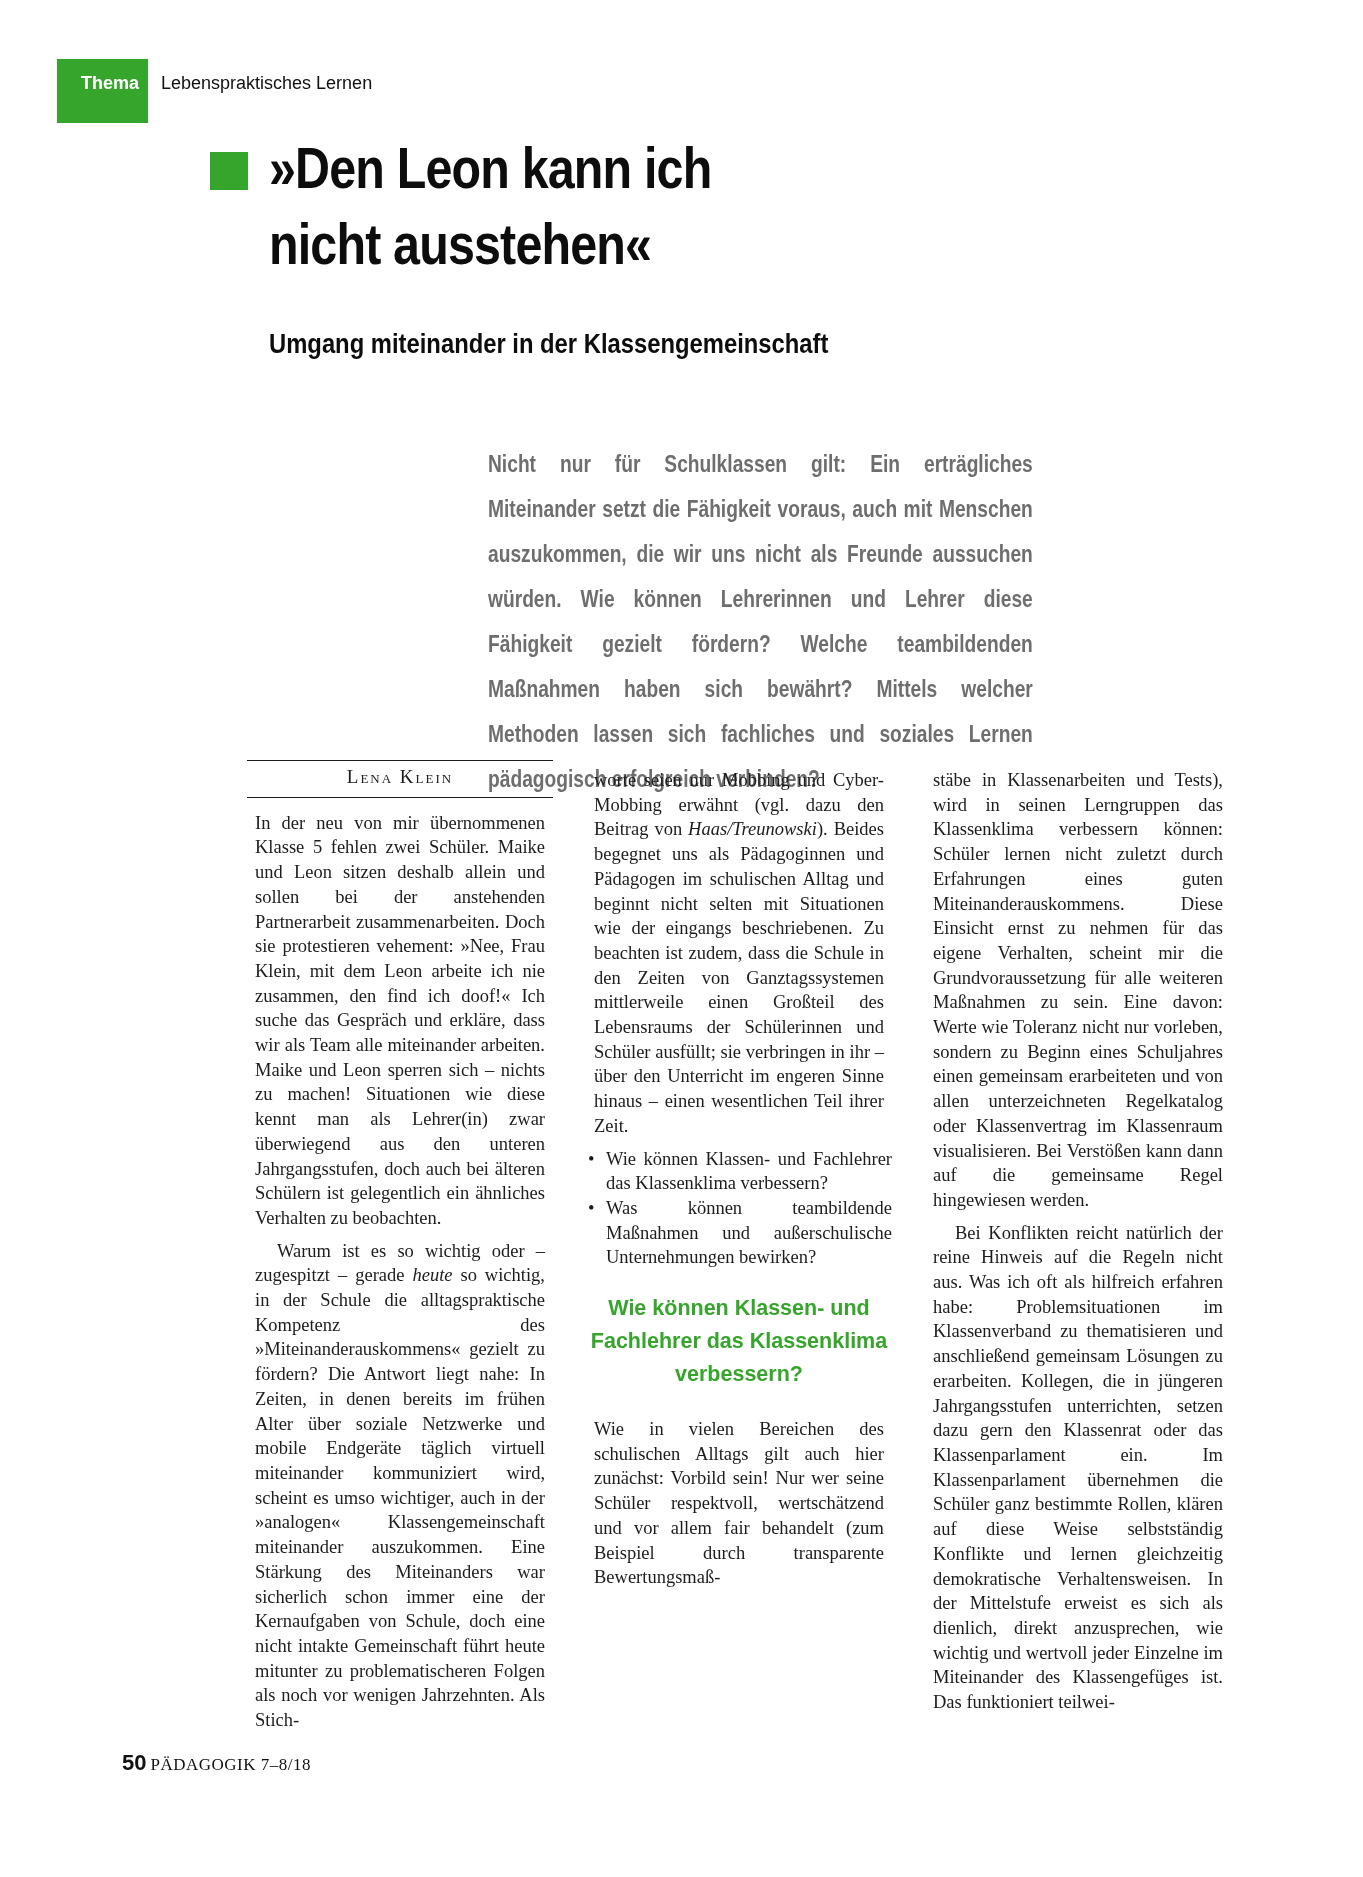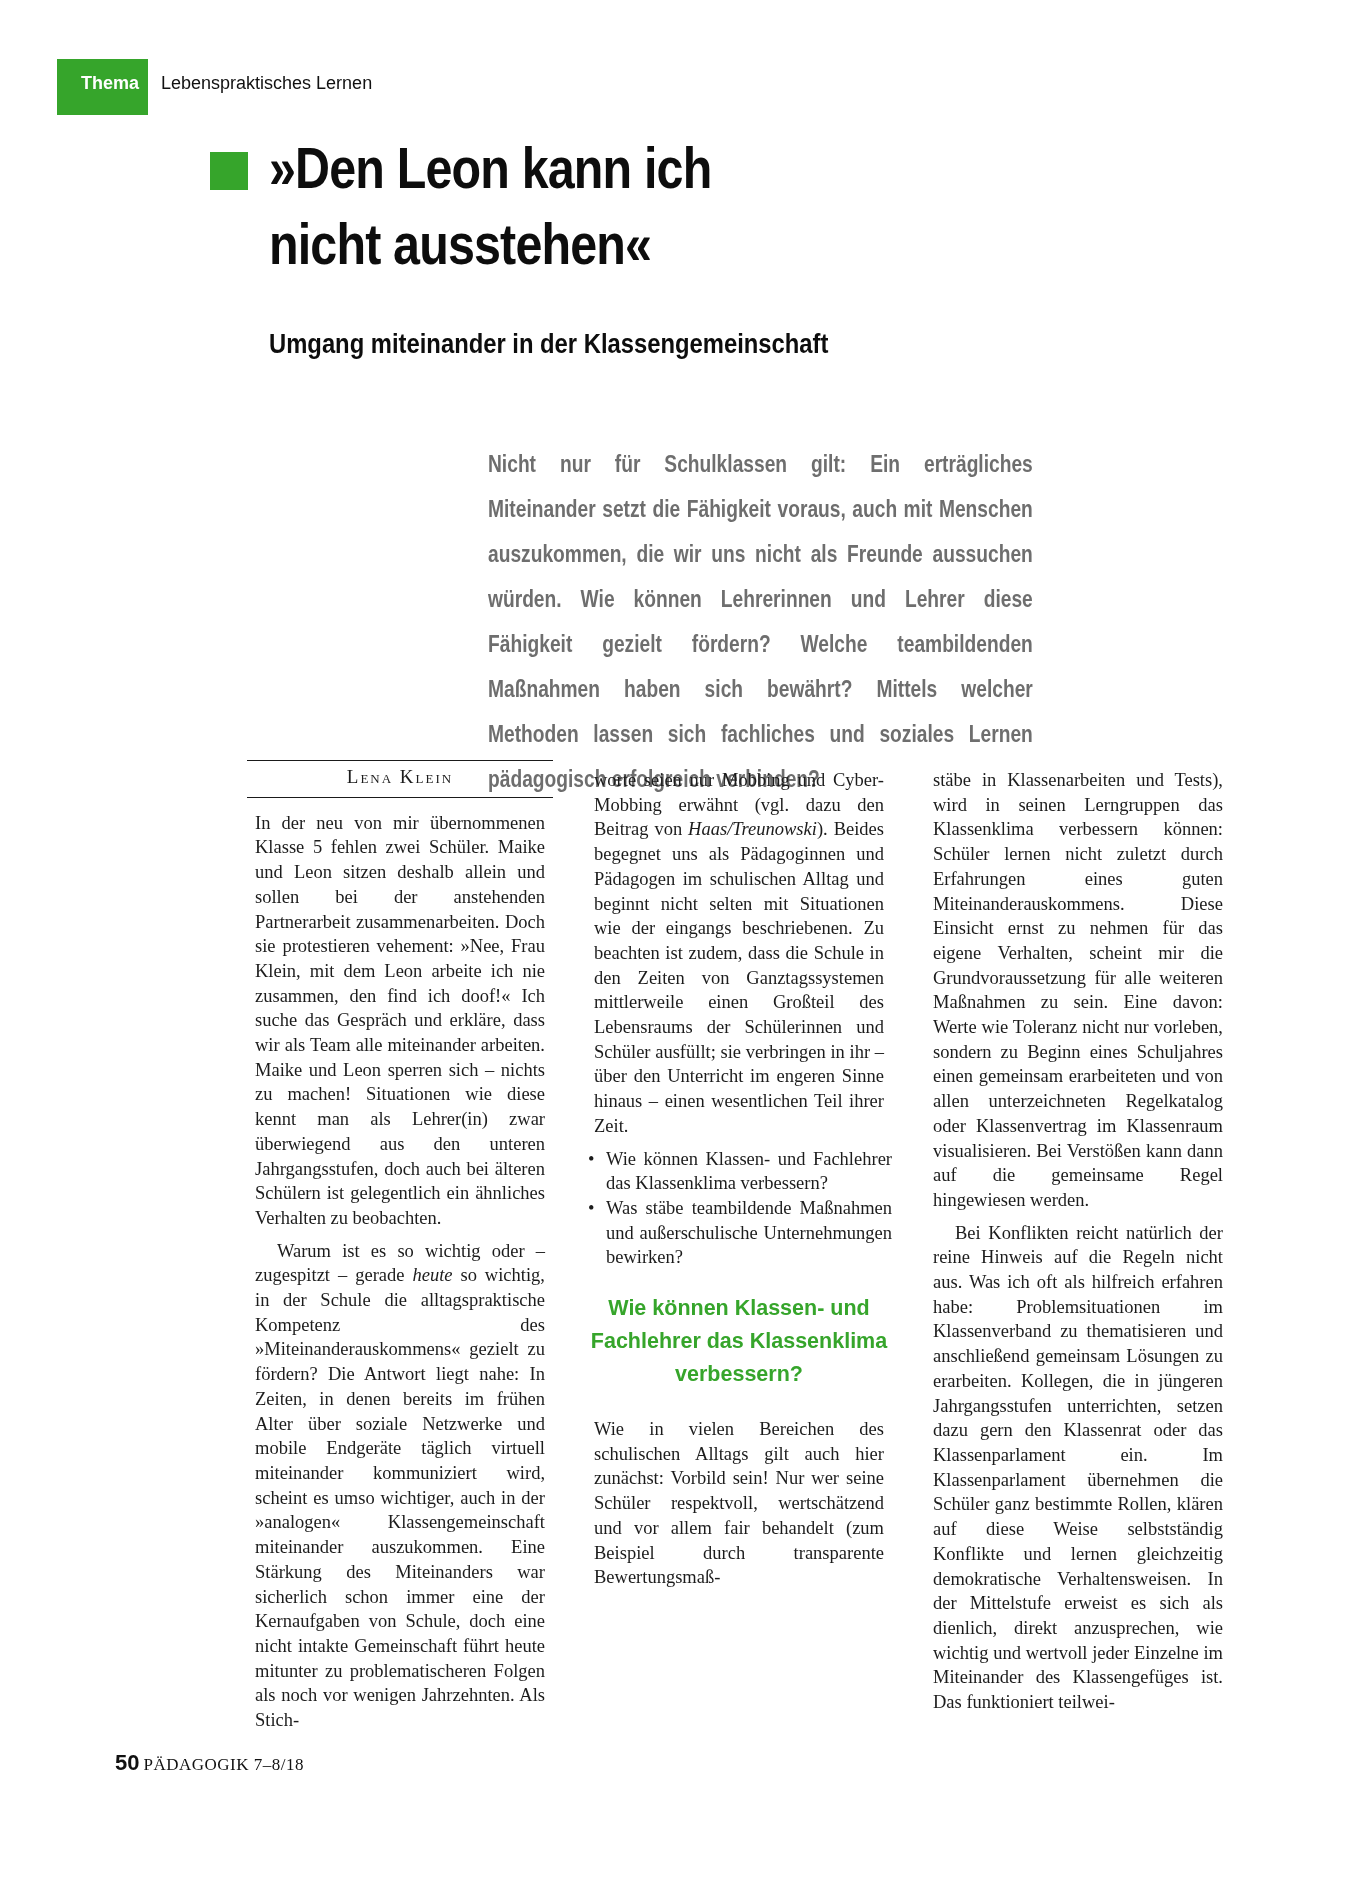--- a/index.html
+++ b/index.html
@@ -8,21 +8,21 @@
     width:1363px;
     height:1877px;
     background:#ffffff;
     overflow:hidden;
     font-family:"Liberation Serif", serif;
     color:#1c1c1c;
   }
   
   .kicker-tag{
     position:absolute; left:57px; top:59px;
-    width:91px; height:56px;
+    width:91px; height:64px;
     background:var(--accent);
     color:#ffffff;
     font-family:"Liberation Sans", sans-serif;
     font-weight:700; font-size:18px;
     line-height:48px;
     text-align:right;
     padding-right:9px;
     box-sizing:border-box;
   }
   .kicker-cat{
@@ -110,21 +110,21 @@
     font-family:"Liberation Sans", sans-serif;
     font-stretch:condensed;
     font-weight:700;
     font-size:21.5px;
     line-height:33px;
     text-align:center;
     color:var(--accent);
   }
   
   .footer-left{
-    position:absolute; left:115px; top:1750px;
+    position:absolute; left:122px; top:1750px;
     white-space:nowrap;
   }
   .footer-pagenum{
     font-family:"Liberation Sans", sans-serif;
     font-weight:700; font-size:22px; color:#111;
   }
   .footer-mag{
     font-family:"Liberation Serif", serif;
     font-size:17px; letter-spacing:.5px; color:#111;
   }
@@ -152,21 +152,21 @@
 
   <div class="col col-1">
       <div class="author">Lena Klein</div>
       <p><span>In der neu von mir übernommenen Klasse 5 fehlen zwei Schüler. Maike und Leon sitzen deshalb allein und sollen bei der anstehenden Partnerarbeit zusammenarbeiten. Doch sie protestieren vehement: »Nee, Frau Klein, mit dem Leon arbeite ich nie zusammen, den find ich doof!« Ich suche das Gespräch und erkläre, dass wir als Team alle miteinander arbeiten. Maike und Leon sperren sich – nichts zu machen! Situationen wie diese kennt man als Lehrer(in) zwar überwiegend aus den unteren Jahrgangsstufen, doch auch bei älteren Schülern ist gelegentlich ein ähnliches Verhalten zu beobachten.</span></p>
       <p class="indent"><span>Warum ist es so wichtig oder – zugespitzt – gerade </span><em>heute</em><span> so wichtig, in der Schule die alltagspraktische Kompetenz des »Miteinanderauskommens« gezielt zu fördern? Die Antwort liegt nahe: In Zeiten, in denen bereits im frühen Alter über soziale Netzwerke und mobile Endgeräte täglich virtuell miteinander kommuniziert wird, scheint es umso wichtiger, auch in der »analogen« Klassengemeinschaft miteinander auszukommen. Eine Stärkung des Miteinanders war sicherlich schon immer eine der Kernaufgaben von Schule, doch eine nicht intakte Gemeinschaft führt heute mitunter zu problematischeren Folgen als noch vor wenigen Jahrzehnten. Als Stich-</span></p>
     </div>
   <div class="col col-2">
       <p><span>worte seien nur Mobbing und Cyber-Mobbing erwähnt (vgl. dazu den Beitrag von </span><em>Haas/Treunowski</em><span>). Beides begegnet uns als Pädagoginnen und Pädagogen im schulischen Alltag und beginnt nicht selten mit Situationen wie der eingangs beschriebenen. Zu beachten ist zudem, dass die Schule in den Zeiten von Ganztagssystemen mittlerweile einen Großteil des Lebensraums der Schülerinnen und Schüler ausfüllt; sie verbringen in ihr – über den Unterricht im engeren Sinne hinaus – einen wesentlichen Teil ihrer Zeit.</span></p>
       <ul class="bullets">
         <li>Wie können Klassen- und Fachlehrer das Klassenklima verbessern?</li>
-        <li>Was stäbe teambildende Maßnahmen und außerschulische Unternehmungen bewirken?</li>
+        <li>Was können teambildende Maßnahmen und außerschulische Unternehmungen bewirken?</li>
       </ul>
       <h3 class="crosshead">Wie können Klassen- und Fachlehrer das Klassenklima verbessern?</h3>
       <p><span>Wie in vielen Bereichen des schulischen Alltags gilt auch hier zunächst: Vorbild sein! Nur wer seine Schüler respektvoll, wertschätzend und vor allem fair behandelt (zum Beispiel durch transparente Bewertungsmaß-</span></p>
     </div>
   <div class="col col-3">
       <p><span>stäbe in Klassenarbeiten und Tests), wird in seinen Lerngruppen das Klassenklima verbessern können: Schüler lernen nicht zuletzt durch Erfahrungen eines guten Miteinanderauskommens. Diese Einsicht ernst zu nehmen für das eigene Verhalten, scheint mir die Grundvoraussetzung für alle weiteren Maßnahmen zu sein. Eine davon: Werte wie Toleranz nicht nur vorleben, sondern zu Beginn eines Schuljahres einen gemeinsam erarbeiteten und von allen unterzeichneten Regelkatalog oder Klassenvertrag im Klassenraum visualisieren. Bei Verstößen kann dann auf die gemeinsame Regel hingewiesen werden.</span></p>
       <p class="indent"><span>Bei Konflikten reicht natürlich der reine Hinweis auf die Regeln nicht aus. Was ich oft als hilfreich erfahren habe: Problemsituationen im Klassenverband zu thematisieren und anschließend gemeinsam Lösungen zu erarbeiten. Kollegen, die in jüngeren Jahrgangsstufen unterrichten, setzen dazu gern den Klassenrat oder das Klassenparlament ein. Im Klassenparlament übernehmen die Schüler ganz bestimmte Rollen, klären auf diese Weise selbstständig Konflikte und lernen gleichzeitig demokratische Verhaltensweisen. In der Mittelstufe erweist es sich als dienlich, direkt anzusprechen, wie wichtig und wertvoll jeder Einzelne im Miteinander des Klassengefüges ist. Das funktioniert teilwei-</span></p>
     </div>
 
   <div class="footer-left">

